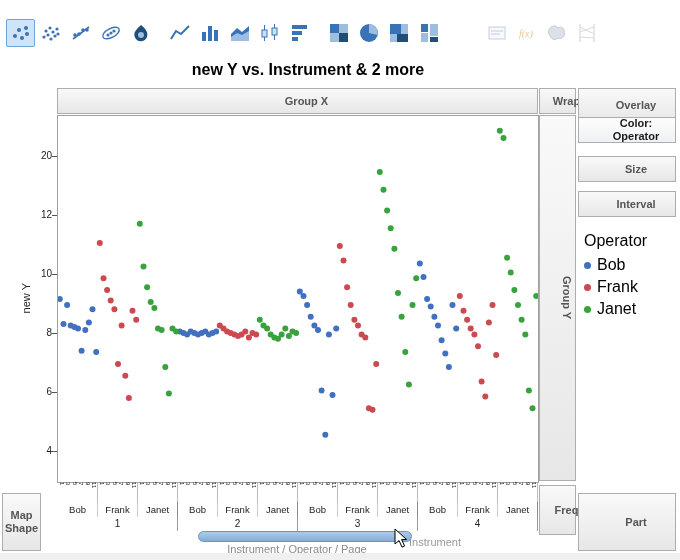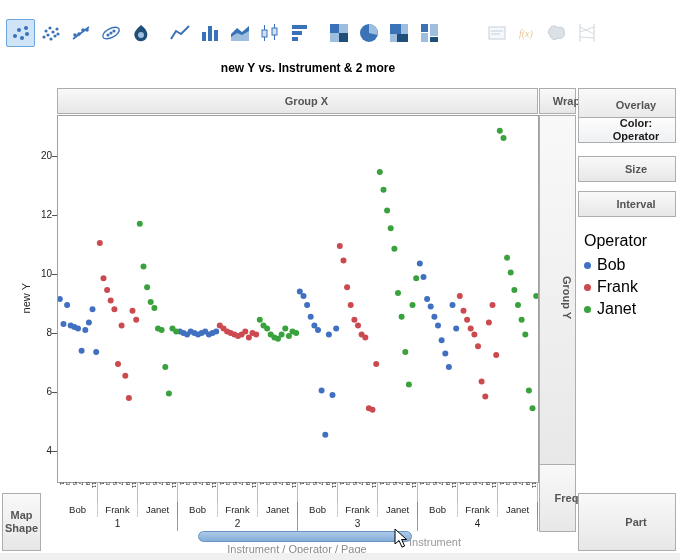--- a/index.html
+++ b/index.html
@@ -6,21 +6,21 @@
   body{width:680px;height:560px;position:relative;font-family:"Liberation Sans",sans-serif;background:#fff;overflow:hidden;}
   .abs{position:absolute;}
   
   #toolbar{position:absolute;left:6px;top:18px;height:30px;display:flex;align-items:center;}
   .tool{width:27px;height:26px;display:flex;align-items:center;justify-content:center;border:1px solid transparent;border-radius:2px;margin-right:1px;}
   .tool.selected{background:#cfe4f7;border-color:#6ca6dd;}
   .tool.disabled svg{opacity:.5;}
   .gap{width:9px;}
   .biggap{width:38px;}
   
-  #title{position:absolute;left:0;top:61px;width:616px;text-align:center;font-size:12px;font-weight:bold;color:#000;}
+  #title{position:absolute;left:0;top:61px;width:616px;text-align:center;font-size:16px;font-weight:bold;color:#000;}
   
   .zone{background:linear-gradient(#f9f9f9,#e7e7e7);border:1px solid #adadad;display:flex;align-items:center;justify-content:center;color:#555;font-weight:bold;font-size:11px;box-sizing:border-box;text-align:center;line-height:1.15;padding-left:18px;}
   .zone.assigned{color:#1a1a1a;background:linear-gradient(#fdfdfd,#eef1f5);}
   .vtext{writing-mode:vertical-rl;}
   .vtext-up{writing-mode:vertical-rl;transform:rotate(180deg);}
   
   #plot{position:absolute;left:57px;top:115px;width:480px;height:366px;border:1px solid #a0a0a0;background:#fff;box-sizing:content-box;}
   #ylabel{position:absolute;left:20px;top:115px;height:366px;display:flex;align-items:center;justify-content:center;font-size:11px;color:#222;}
   .ytick{position:absolute;width:22px;text-align:right;font-size:10px;color:#222;}
   .ytickmark{position:absolute;width:5px;height:1px;background:#555;}
@@ -503,21 +503,21 @@
     <div class="inst-cell">1</div>
     <div class="inst-cell">2</div>
     <div class="inst-cell">3</div>
     <div class="inst-cell">4</div>
   </div>
 <div id="xlabel">Instrument / Operator / Page</div>
 
 <div class="abs zone" style="left:2px;top:493px;width:39px;height:58px;padding:8px 4px;text-align:center;">
     <span>Map Shape</span>
   </div>
-<div class="abs zone" style="left:539px;top:464px;width:37px;height:68px;">
+<div class="abs zone" style="left:539px;top:485px;width:37px;height:50px;">
     <span>Freq</span>
   </div>
 <div class="abs zone" style="left:578px;top:493px;width:98px;height:58px;">
     <span>Part</span>
   </div>
 
 <div id="axis-slider"></div>
 <div id="drag-ghost">Instrument</div>
 <div id="cursor">
   <svg width="16" height="21" viewBox="0 0 16 21">

